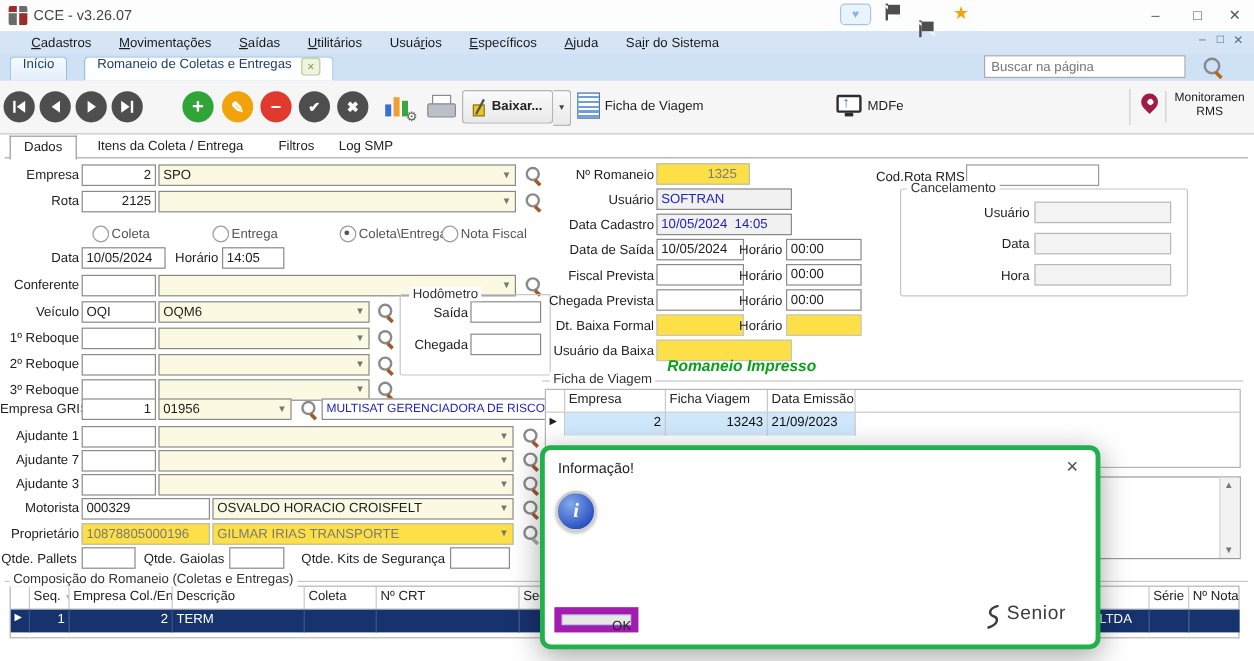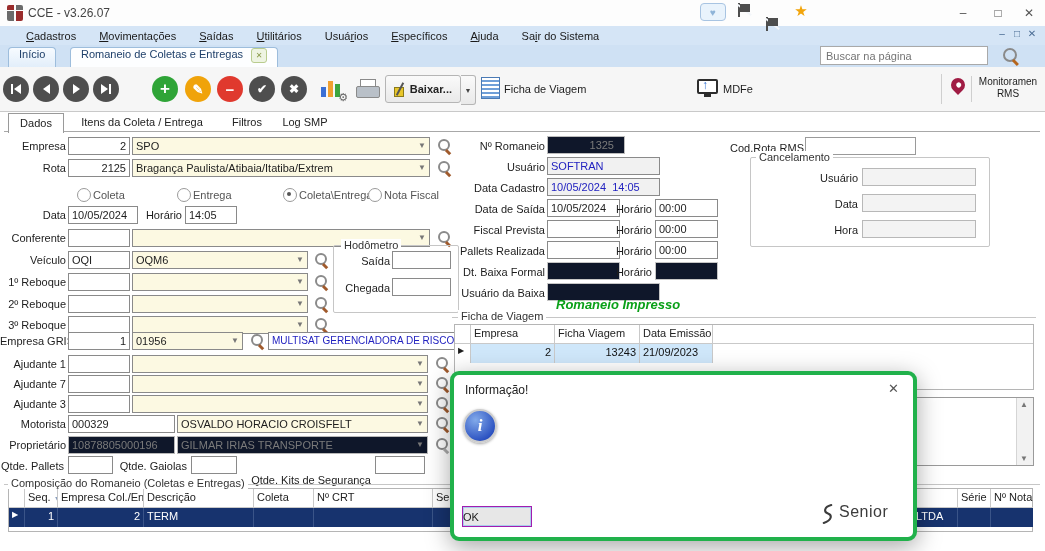--- a/index.html
+++ b/index.html
@@ -77,21 +77,21 @@
   .ftab{position:absolute;top:113px;height:19px;line-height:19px;text-align:center;color:#222}
   .ftab.active{background:#fff;border:1px solid #9a9a9a;border-bottom:none;z-index:2}
   .ftabline{position:absolute;left:4px;top:131px;width:1036px;border-top:1px solid #a8a8a8}
   
   .lbl{position:absolute;height:16px;line-height:16px;text-align:right;white-space:nowrap;color:#1d1d1d}
   .fld{position:absolute;height:18px;line-height:16px;border:1px solid #8a8a8a;background:#fff;padding:0 3px;
        box-sizing:border-box;white-space:pre;overflow:hidden}
   .num{text-align:right}
   .combo{background:#fcf9e2;padding-right:15px}
   .combo .cv{position:absolute;right:3px;top:0;color:#777;font-size:8px;line-height:16px}
-  .dis{background:#0f172a;border-color:#b8b8b8;color:#7a7a7a}
+  .dis{background:#fde047;border-color:#b8b8b8;color:#7a7a7a}
   .blue{color:#2222c0}
   .lupe{position:absolute;width:16px;height:16px}
   .lupe::before{content:"";position:absolute;left:2px;top:1px;width:8px;height:8px;border:2px solid #8a8a8a;border-radius:50%}
   .lupe::after{content:"";position:absolute;left:11px;top:11px;width:6px;height:2.5px;background:#a05a2c;transform:rotate(45deg);transform-origin:left top}
   .lupe.gray::after{background:#aaa}
   .radio{position:absolute;width:12px;height:12px;border:1px solid #9a9a9a;border-radius:50%;background:#fff}
   .radio.sel::after{content:"";position:absolute;left:3px;top:3px;width:4px;height:4px;border-radius:50%;background:#555}
   .rlbl{position:absolute;color:#555}
   .grp{position:absolute;border:1px solid #c6c6c6;border-radius:2px}
   .leg{position:absolute;background:#fff;padding:0 3px;color:#333;z-index:1;white-space:nowrap}
@@ -110,22 +110,22 @@
   
   .dlg{position:absolute;left:450px;top:371px;width:467px;height:170px;border:4px solid #21b14b;border-radius:9px;
        background:#fff;box-shadow:0 6px 24px rgba(0,0,0,.35);z-index:40;box-sizing:border-box}
   .dlg-title{position:absolute;left:11px;top:8px;font-size:12px;color:#222}
   .dlg-close{position:absolute;right:14px;top:6px;color:#555;font-size:13px}
   .info-ic{position:absolute;left:9px;top:34px;width:30px;height:30px;border-radius:50%;
            background:radial-gradient(circle at 35% 30%,#82aaea,#2a50c0 75%);border:2px solid #cdcdcd;
            box-shadow:0 1px 3px rgba(0,0,0,.35);color:#fff;text-align:center;line-height:30px;
            font-family:"Liberation Serif",serif;font-style:italic;font-weight:bold;font-size:17px}
   .dlg-msg{position:absolute;left:59px;top:49px;right:14px;color:#1a1a1a}
-  .okbtn{position:absolute;left:8px;top:131px;width:70px;height:21px;background:#e7e7e7;border:1px solid #a21caf;
-         box-shadow:inset 0 0 0 1px #a9cdeb;text-align:left;line-height:20px;color:#222;box-sizing:border-box}
+  .okbtn{position:absolute;left:8px;top:131px;width:70px;height:21px;background:#e7e7e7;border:6px solid #a21caf;
+         box-shadow:inset 0 0 0 1px #a9cdeb;text-align:right;line-height:20px;color:#222;box-sizing:border-box}
   .brand{position:absolute;left:366px;top:128px;display:flex;align-items:flex-start;color:#3c3c3c}
   .brand-name{font-size:16px;font-weight:500;margin-left:4px;letter-spacing:.5px}
 </style>
 </head>
 <body>
 
 <div class="screen">
 
   <div class="abs titlebar">
     <span class="applogo"></span>
@@ -223,21 +223,21 @@
   <div class="ftab" style="left:276px;width:58px">Log SMP</div>
   <div class="ftabline"></div>
 
   <span class="lbl" style="left:0;width:66px;top:138px">Empresa</span>
   <div class="fld num" style="left:68px;top:137px;width:62px">2</div>
   <div class="fld combo" style="left:132px;top:137px;width:298px"><span>SPO</span><span class="cv">▼</span></div>
   <span class="lupe" style="left:436px;top:138px"></span>
 
   <span class="lbl" style="left:0;width:66px;top:160px">Rota</span>
   <div class="fld num" style="left:68px;top:159px;width:62px">2125</div>
-  <div class="fld combo" style="left:132px;top:159px;width:298px"><span>Bragança Paulista/Atibaia/Itatiba/Extrem</span><span class="cv">▼</span></div>
+  <div class="fld combo" style="left:132px;top:159px;width:298px"><span class="cv">▼</span></div>
   <span class="lupe" style="left:436px;top:160px"></span>
 
   <span class="radio" style="left:77px;top:188px"></span>
   <span class="rlbl" style="left:93px;top:189px">Coleta</span>
   <span class="radio" style="left:177px;top:188px"></span>
   <span class="rlbl" style="left:193px;top:189px">Entrega</span>
   <span class="radio sel" style="left:283px;top:188px"></span>
   <span class="rlbl" style="left:299px;top:189px">Coleta\Entrega</span>
   <span class="radio" style="left:368px;top:188px"></span>
   <span class="rlbl" style="left:384px;top:189px">Nota Fiscal</span>
@@ -307,41 +307,41 @@
 
   <span class="lbl" style="left:0;width:66px;top:437px">Proprietário</span>
   <div class="fld dis" style="left:68px;top:436px;width:107px">10878805000196</div>
   <div class="fld combo dis" style="left:177px;top:436px;width:251px"><span>GILMAR IRIAS TRANSPORTE</span><span class="cv">▼</span></div>
   <span class="lupe gray" style="left:434px;top:437px"></span>
 
   <span class="lbl" style="left:0;width:64px;top:458px">Qtde. Pallets</span>
   <div class="fld" style="left:68px;top:456px;width:45px"></div>
   <span class="lbl" style="left:118px;width:69px;top:458px">Qtde. Gaiolas</span>
   <div class="fld" style="left:191px;top:456px;width:46px"></div>
-  <span class="lbl" style="left:250px;width:121px;top:472px">Qtde. Kits de Segurança</span>
+  <span class="lbl" style="left:250px;width:121px;top:458px">Qtde. Kits de Segurança</span>
   <div class="fld" style="left:375px;top:456px;width:50px"></div>
 
   <span class="lbl" style="left:440px;width:105px;top:138px">Nº Romaneio</span>
   <div class="fld dis num" style="left:547px;top:136px;width:78px;border-color:#bcbcbc;padding-right:10px">1325</div>
   <span class="lbl" style="left:440px;width:105px;top:159px">Usuário</span>
   <div class="fld blue" style="left:547px;top:157px;width:113px;background:#f1f1f1">SOFTRAN</div>
   <span class="lbl" style="left:440px;width:105px;top:180px">Data Cadastro</span>
   <div class="fld blue" style="left:547px;top:178px;width:113px;background:#f1f1f1">10/05/2024  14:05</div>
 
   <span class="lbl" style="left:440px;width:105px;top:201px">Data de Saída</span>
   <div class="fld" style="left:547px;top:199px;width:73px">10/05/2024</div>
   <span class="lbl" style="left:610px;width:42px;top:201px">Horário</span>
   <div class="fld" style="left:655px;top:199px;width:63px">00:00</div>
 
   <span class="lbl" style="left:440px;width:105px;top:222px">Fiscal Prevista</span>
   <div class="fld" style="left:547px;top:220px;width:73px"></div>
   <span class="lbl" style="left:610px;width:42px;top:222px">Horário</span>
   <div class="fld" style="left:655px;top:220px;width:63px">00:00</div>
 
-  <span class="lbl" style="left:440px;width:105px;top:243px">Pallets Realizada</span>
+  <span class="lbl" style="left:440px;width:105px;top:243px">Chegada Prevista</span>
   <div class="fld" style="left:547px;top:241px;width:73px"></div>
   <span class="lbl" style="left:610px;width:42px;top:243px">Horário</span>
   <div class="fld" style="left:655px;top:241px;width:63px">00:00</div>
 
   <span class="lbl" style="left:440px;width:105px;top:264px">Dt. Baixa Formal</span>
   <div class="fld dis" style="left:547px;top:262px;width:73px;border-color:#c6c6c6"></div>
   <span class="lbl" style="left:610px;width:42px;top:264px">Horário</span>
   <div class="fld dis" style="left:655px;top:262px;width:63px;border-color:#c6c6c6"></div>
 
   <span class="lbl" style="left:440px;width:105px;top:285px">Usuário da Baixa</span>

